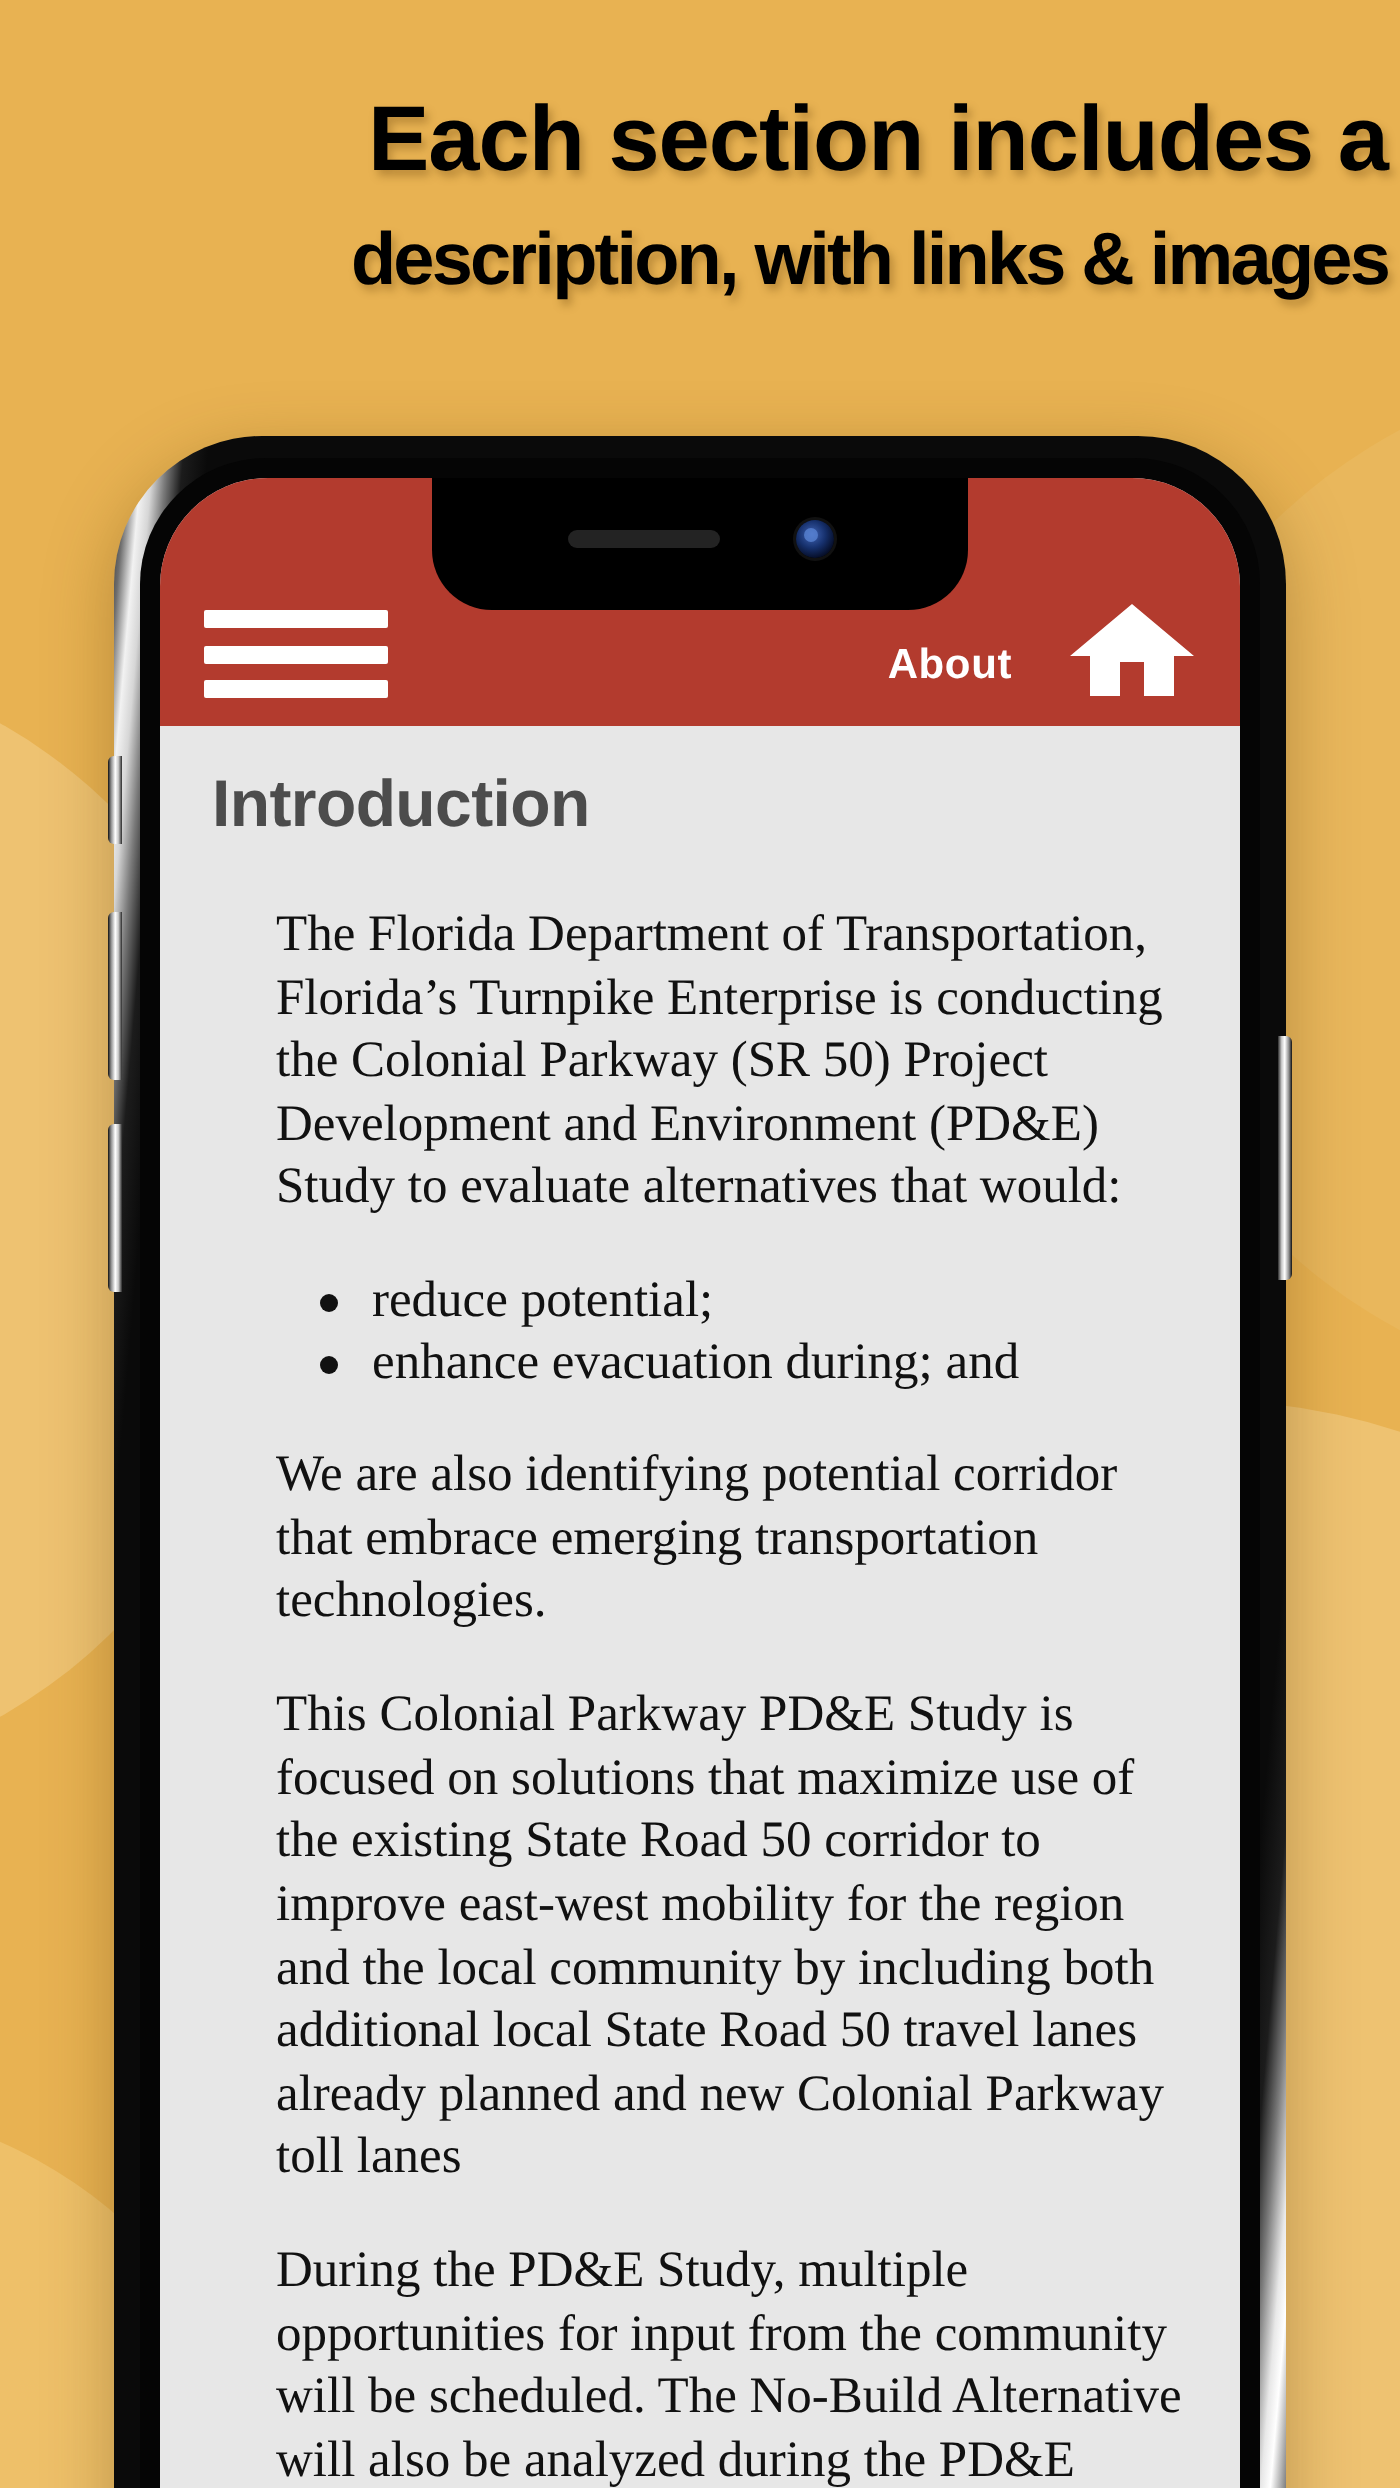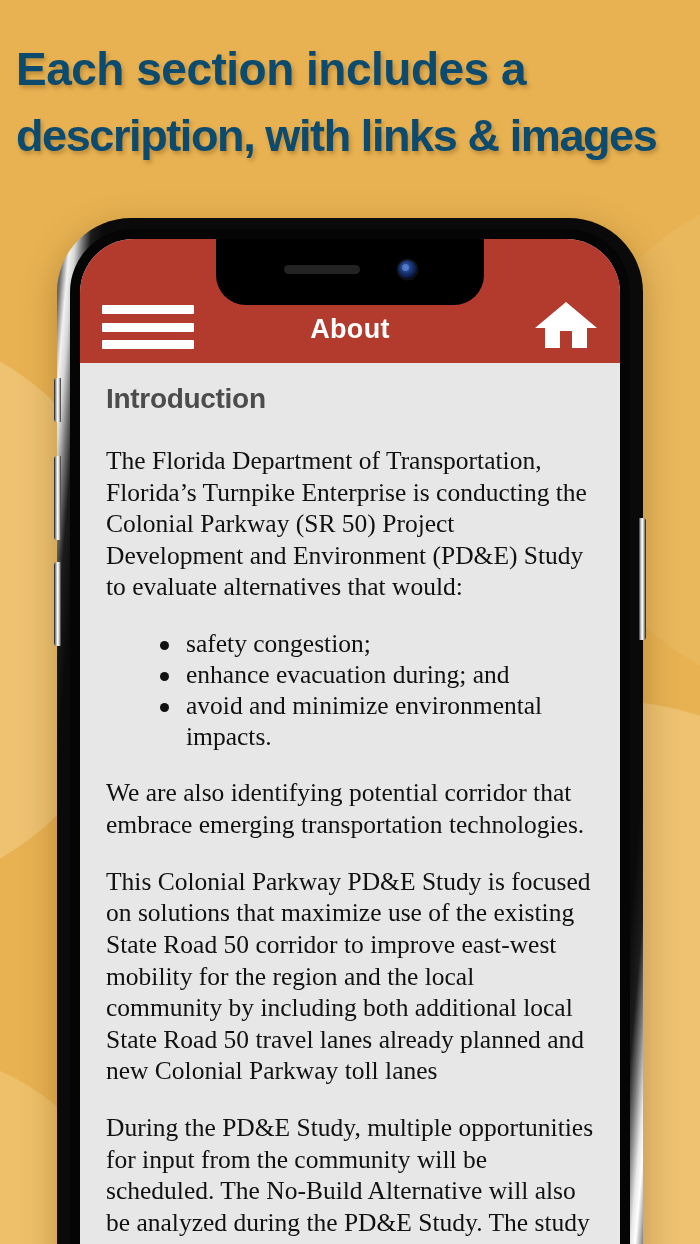--- a/index.html
+++ b/index.html
@@ -26,32 +26,32 @@
   }
   .swoosh.s1 { left:-380px;  top:330px;  width:520px;  height:560px; }
   .swoosh.s2 { left:-330px;  top:1050px; width:460px;  height:420px; background:#eec069;}
   .swoosh.s3 { right:-250px; top:700px;  width:700px;  height:760px; }
   .swoosh.s4 { right:-420px; top:180px;  width:560px;  height:520px; background:#e9b75c;}
 
   
   #headline {
     position:absolute;
     top:36px; left:0; right:0;
-    text-align:left;
-    color:#0c4a6e;
+    text-align:right;
+    color:#000000;
     font-size:46px;
     font-weight:bold;
     line-height:1.45;
     letter-spacing:-0.5px;
     text-shadow:2px 3px 4px rgba(120,80,20,0.40);
-    padding:0 16px;
+    padding:0 6px;
     z-index:6;
   }
   #headline .ln { display:block; white-space:nowrap; }
-  #headline .ln2 { font-size:45px; letter-spacing:-1.4px; }
+  #headline .ln2 { font-size:37px; letter-spacing:-1.4px; }
 
   
   #phone {
     position:absolute;
     left:57px; top:218px;
     width:586px; height:1100px;
     border-radius:74px 74px 0 0;
     background:linear-gradient(95deg,
         #1a1a1a 0%,  #6e6e6e 1.2%, #f2f2f2 2.2%, #d6d6d6 3.0%,
         #7a7a7a 4.0%, #1c1c1c 5.2%, #0a0a0a 7%,
@@ -131,23 +131,23 @@
   }
   #menu-btn {
     width:92px; height:44px;
     display:flex; flex-direction:column; justify-content:space-between;
     flex:0 0 auto;
     cursor:pointer;
   }
   #menu-btn i { display:block; height:9px; background:#ffffff; border-radius:1px; }
   #appbar-title {
     flex:1 1 auto;
-    text-align:center;
+    text-align:right;
     color:#ffffff;
-    font-size:27px;
+    font-size:21px;
     font-weight:bold;
     letter-spacing:0.3px;
     padding-bottom:4px;
   }
   #home-btn {
     width:92px; height:48px;
     flex:0 0 auto;
     display:flex; align-items:center; justify-content:flex-end;
     cursor:pointer;
   }
@@ -155,33 +155,33 @@
 
   
   #content {
     position:absolute;
     top:124px; left:0; right:0; bottom:0;
     background:#e7e7e7;
     padding:20px 26px 0 26px;
     overflow:hidden;
   }
   #page-title {
-    font-size:28px;
+    font-size:33px;
     font-weight:bold;
     color:#4c4c4c;
     letter-spacing:-0.3px;
     margin-bottom:30px;
   }
   .body-text {
     font-family:"Liberation Serif", serif;
     font-size:25.5px;
     line-height:1.24;
     color:#111111;
   }
-  .para { margin-bottom:25px; }
+  .para { margin-bottom:25px;margin-left:32px; }
   .para:last-child { margin-bottom:0; }
   ul.bullets {
     list-style:none;
     margin:0 0 25px 0;
     padding:0 0 0 54px;
   }
   ul.bullets li {
     position:relative;
     padding-left:26px;
     line-height:1.22;
@@ -239,23 +239,22 @@
           </div>
         </div>
 
         <div id="content">
           <div id="page-title">Introduction</div>
 
           <div class="body-text">
             <p class="para">The Florida Department of Transportation, Florida’s Turnpike Enterprise is conducting the Colonial Parkway (SR 50) Project Development and Environment (PD&amp;E) Study to evaluate alternatives that would:</p>
 
             <ul class="bullets">
-              <li>safety congestion;</li>
+              <li>reduce potential;</li>
               <li>enhance evacuation during; and</li>
-              <li>avoid and minimize environmental impacts.</li>
             </ul>
 
             <p class="para">We are also identifying potential corridor that embrace emerging transportation technologies.</p>
             <p class="para">This Colonial Parkway PD&amp;E Study is focused on solutions that maximize use of the existing State Road 50 corridor to improve east-west mobility for the region and the local community by including both additional local State Road 50 travel lanes already planned and new Colonial Parkway toll lanes</p>
             <p class="para">During the PD&amp;E Study, multiple opportunities for input from the community will be scheduled. The No-Build Alternative will also be analyzed during the PD&amp;E Study. The study corridor</p>
           </div>
         </div>
 
       </div>
     </div>

